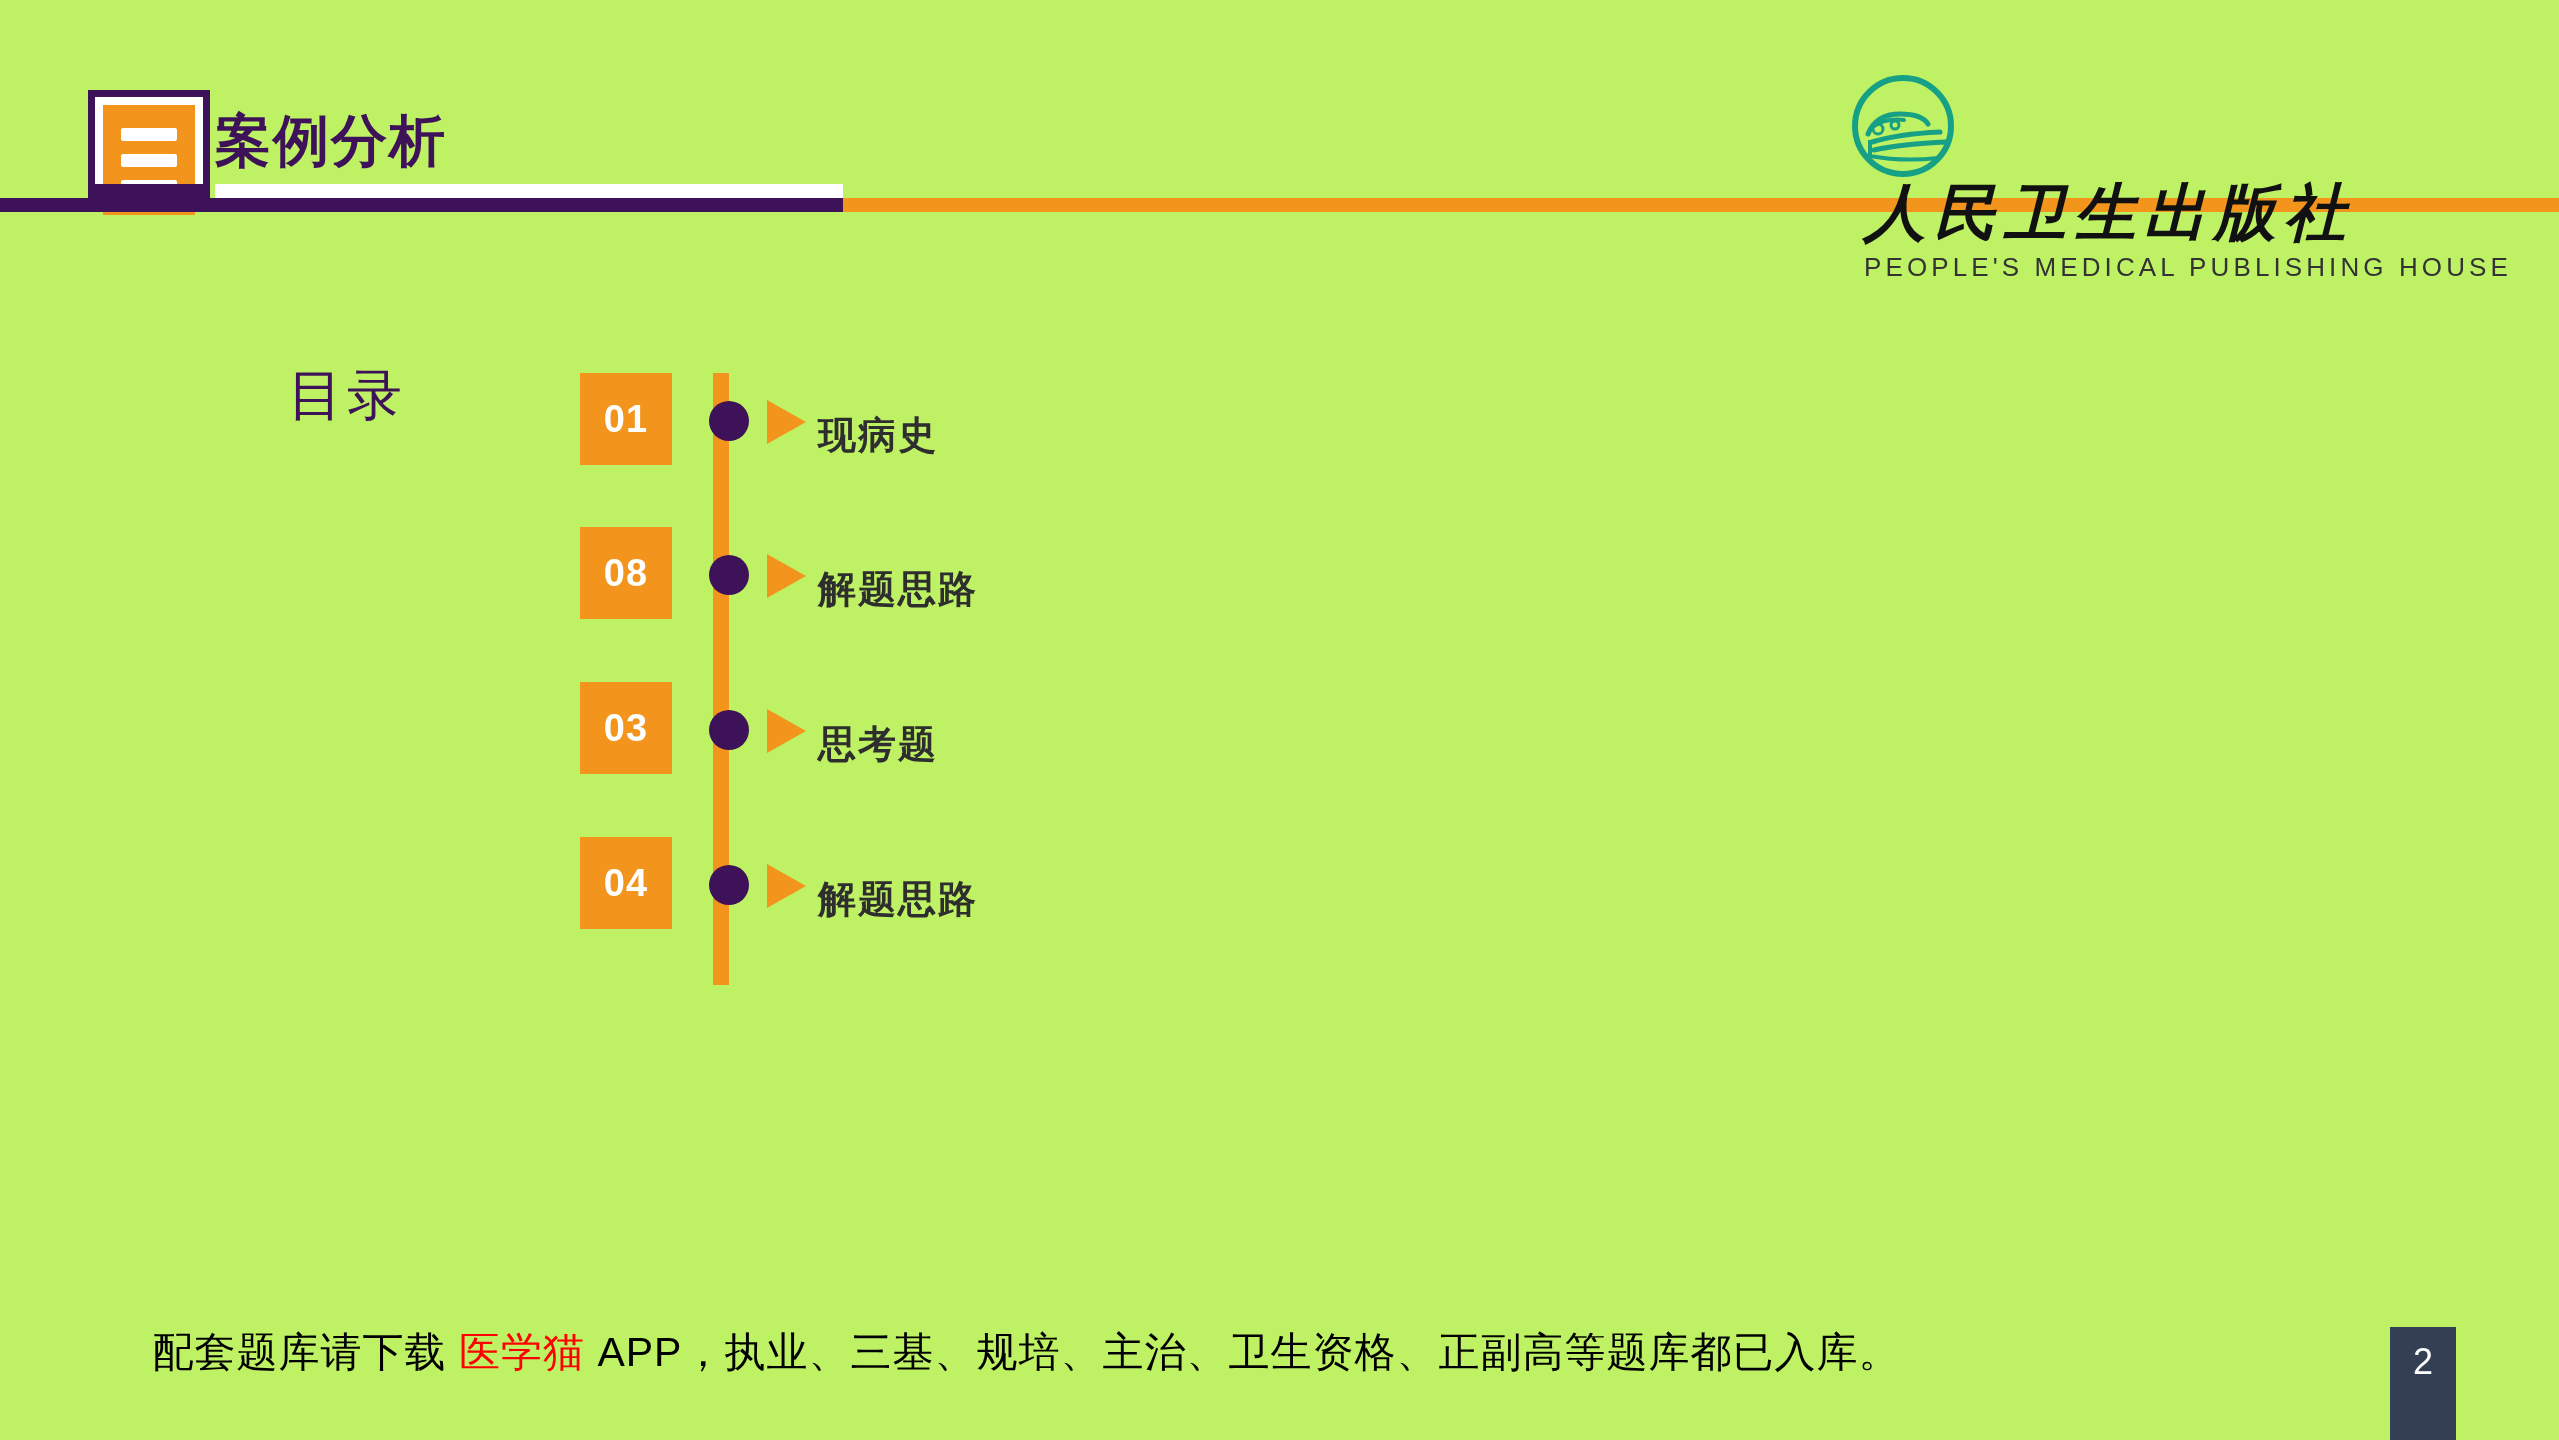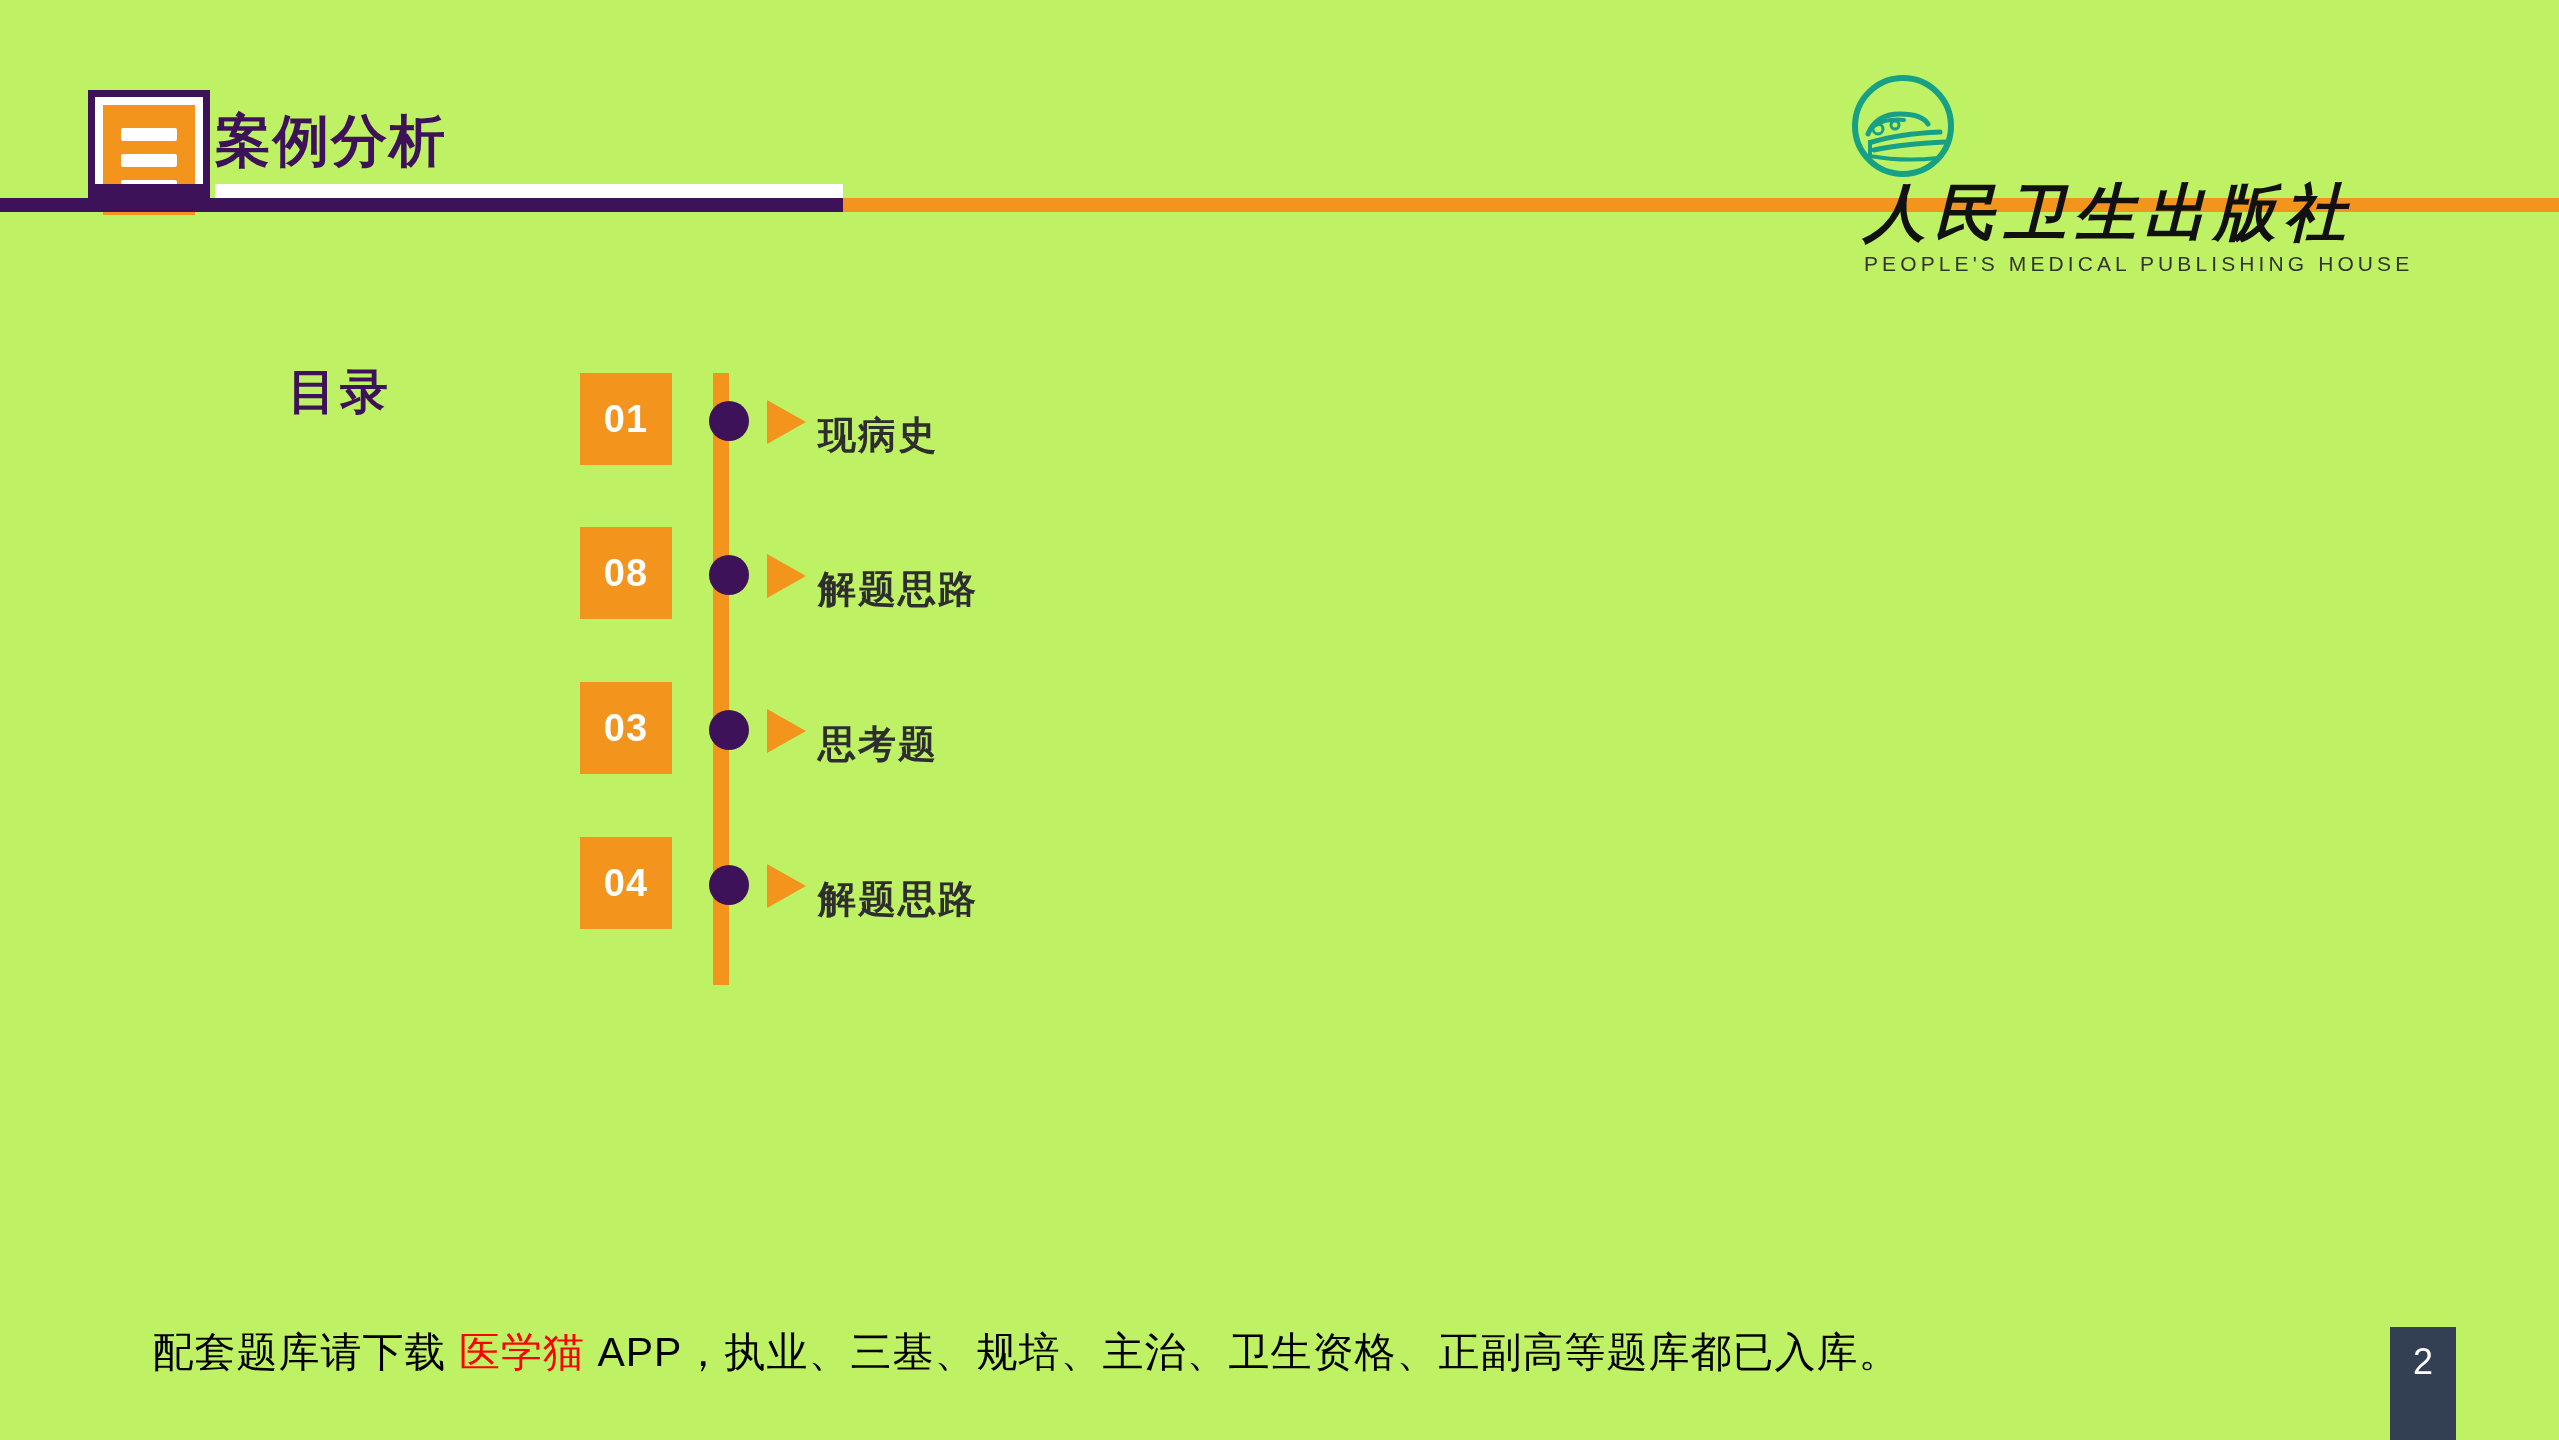--- a/index.html
+++ b/index.html
@@ -90,33 +90,33 @@
     font-family:"Liberation Serif","DejaVu Serif",serif;
     font-size:62px;
     font-weight:bold;
     color:#111111;
     letter-spacing:8px;
     line-height:1.05;
     white-space:nowrap;
     font-style:italic;
   }
   #logo-en {
-    font-size:21px;
+    font-size:26px;
     color:#333333;
     letter-spacing:4.1px;
     white-space:nowrap;
     margin-top:6px;
   }
 
   
   #toc-title {
     position:absolute;
     left:288px; top:368px;
-    font-size:48px;
-    font-weight:bold;
+    font-size:55px;
+    font-weight:normal;
     color:#3E1259;
     letter-spacing:4px;
     line-height:1;
     white-space:nowrap;
   }
   #toc-line {
     position:absolute;
     left:713px; top:373px;
     width:16px; height:612px;
     background:#F3941D;

